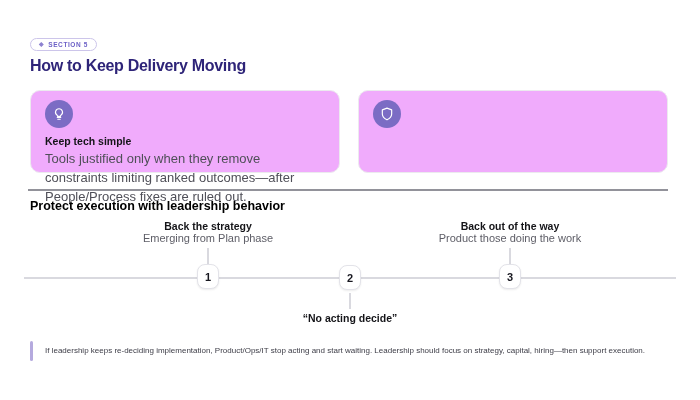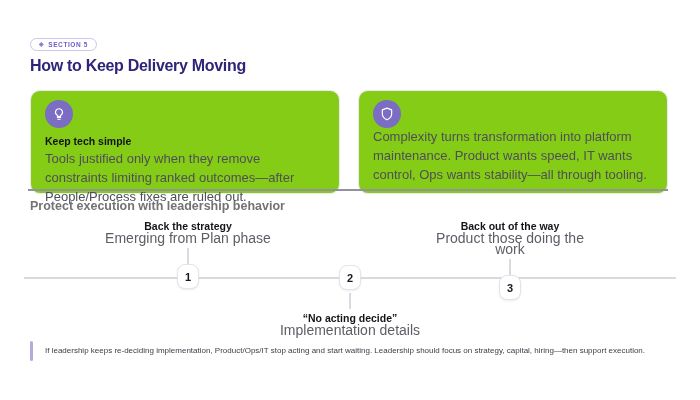--- a/index.html
+++ b/index.html
@@ -39,22 +39,22 @@
   .cards {
     position: absolute;
     left: 30px; top: 90px;
     width: 638px;
     display: flex;
     gap: 18px;
   }
   .card {
     flex: 1;
     box-sizing: border-box;
-    height: 104px;
-    background: #84cc16;
+    height: 83px;
+    background: #f0abfc;
     border: 1px solid #eceaef;
     border-radius: 10px;
     padding: 9px 14px 10px 14px;
   }
   .icon-circle {
     width: 28px; height: 28px;
     border-radius: 50%;
     background: #7b6cc4;
     display: flex; align-items: center; justify-content: center;
   }
@@ -75,44 +75,44 @@
     position: absolute;
     left: 28px; top: 189px;
     width: 640px; height: 2px;
     background: #92929a;
   }
   .tl-heading {
     position: absolute;
     left: 30px; top: 199px;
     font-size: 12.5px;
     font-weight: bold;
-    color: #737373;
+    color: #000000;
   }
 
   
   .timeline { position: absolute; left: 0; top: 215px; width: 700px; height: 122px; }
   .tl-line {
     position: absolute;
     left: 24px; right: 24px; top: 62px;
     height: 1.5px;
     background: #d9d9df;
   }
   .milestone {
     position: absolute;
     transform: translateX(-50%);
     text-align: center;
     width: 180px;
   }
   .milestone.above { top: 5px; }
   .milestone.below { top: 50px; }
-  .m1 { left: 188px; }
+  .m1 { left: 208px; }
   .m2 { left: 350px; }
   .m3 { left: 510px; }
   .m-title { font-size: 10.5px; font-weight: bold; color: #141418; line-height: 13px; }
-  .m-sub   { font-size: 14px; color: #5d5d66; line-height: 11px; text-align: center; }
+  .m-sub   { font-size: 11px; color: #5d5d66; line-height: 11px; text-align: center; }
   .connector {
     width: 1.5px; height: 16px;
     background: #d9d9df;
     margin: 4px auto 0 auto;
   }
   .milestone.below .connector { margin: 3px auto 3px auto; }
   .chip {
     box-sizing: border-box;
     width: 22px; height: 25px;
     margin: 0 auto;
@@ -170,21 +170,20 @@
       </div>
       <div class="card-title">Keep tech simple</div>
       <div class="card-body">Tools justified only when they remove constraints limiting ranked outcomes—after People/Process fixes are ruled out.</div>
     </div>
     <div class="card">
       <div class="icon-circle">
         <svg width="14" height="14" viewBox="0 0 24 24" fill="none" stroke="#ffffff" stroke-width="2" stroke-linecap="round" stroke-linejoin="round">
           <path d="M12 22s8-4 8-10V5l-8-3-8 3v7c0 6 8 10 8 10z"></path>
         </svg>
       </div>
-      <div class="card-body">Complexity turns transformation into platform maintenance. Product wants speed, IT wants control, Ops wants stability—all through tooling.</div>
     </div>
   </div>
 
   <div class="divider"></div>
 
   <div class="tl-heading">Protect execution with leadership behavior</div>
 
   <div class="timeline">
     <div class="tl-line"></div>
 
@@ -192,21 +191,20 @@
       <div class="m-title">Back the strategy</div>
       <div class="m-sub">Emerging from Plan phase</div>
       <div class="connector"></div>
       <div class="chip">1</div>
     </div>
 
     <div class="milestone below m2">
       <div class="chip">2</div>
       <div class="connector"></div>
       <div class="m-title">“No acting decide”</div>
-      <div class="m-sub">Implementation details</div>
     </div>
 
     <div class="milestone above m3">
       <div class="m-title">Back out of the way</div>
       <div class="m-sub">Product those doing the work</div>
       <div class="connector"></div>
       <div class="chip">3</div>
     </div>
   </div>
 

